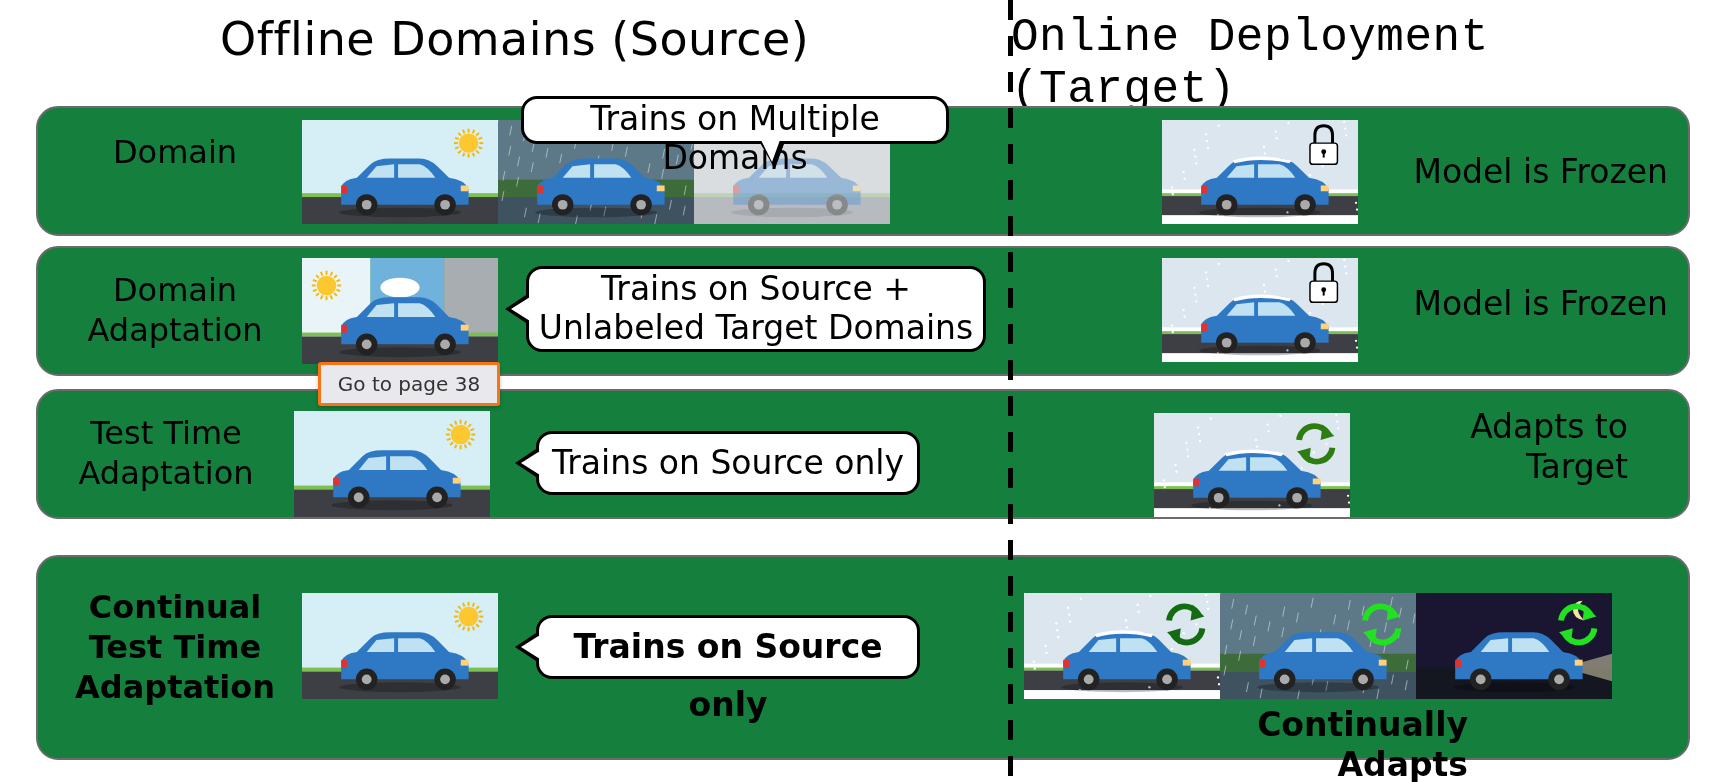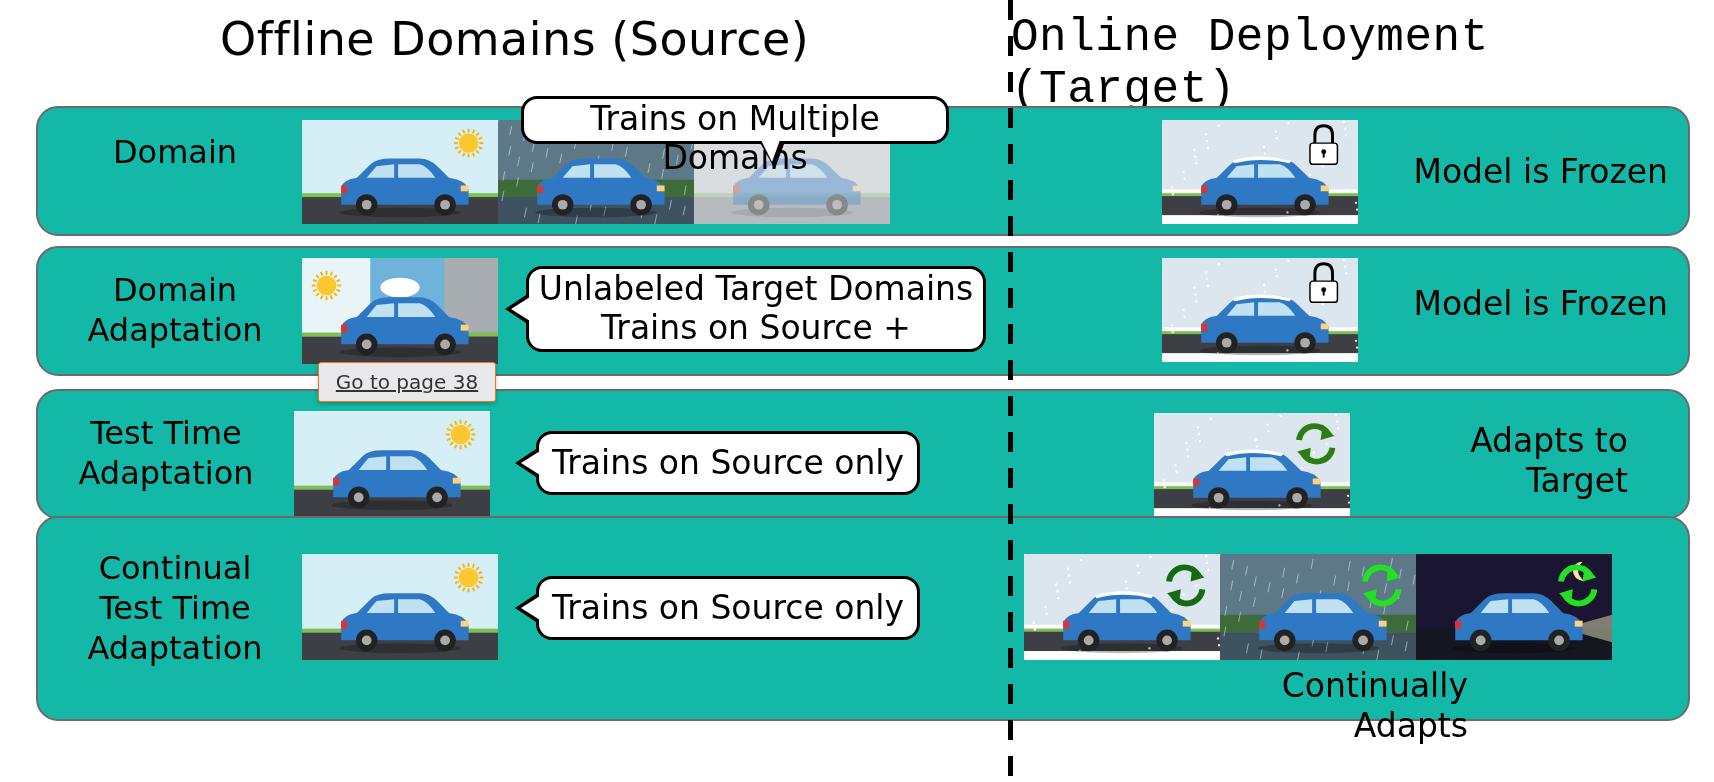--- a/index.html
+++ b/index.html
@@ -3,42 +3,42 @@
 <meta charset="utf-8">
 <style>
   html, body { margin:0; padding:0; background:#ffffff; }
   body { width:1714px; height:782px; position:relative; overflow:hidden;
          font-family:"DejaVu Sans", sans-serif; color:#000; }
   .header { position:absolute; top:12px; font-size:46px; letter-spacing:0.5px; }
   #hdr-left { left:220px; }
   #hdr-right { left:1011px;font-family:Liberation Mono, monospace; }
   .divider { position:absolute; left:1008px; top:0; width:5px; height:782px;
              background:repeating-linear-gradient(to bottom,#000 0 20px,transparent 20px 36px); z-index:3; }
-  .panel { position:absolute; left:36px; width:1654px; background:#14b8a6;
+  .panel { position:absolute; left:36px; width:1654px; background:#15803d;
            border:2.5px solid #6b6b6b; border-radius:22px; box-sizing:border-box; }
   #panel-dg  { top:106px; height:130px; }
   #panel-da  { top:246px; height:130px; }
   #panel-tta { top:389px; height:130px; }
-  #panel-ctta{ top:516px; height:205px; }
+  #panel-ctta{ top:555px; height:205px;font-weight:bold; }
   .row-label { position:absolute; text-align:center; font-size:32px; line-height:40px; }
   .scene { position:absolute; overflow:hidden; }
   .bubble { position:absolute; background:#fff; border:3.5px solid #000; border-radius:16px;
             font-size:33px; line-height:39px; text-align:center; box-sizing:border-box; z-index:2; }
   .tail-left::before { content:""; position:absolute; left:-24px; top:50%; margin-top:-16px;
         border-style:solid; border-width:16px 24px 16px 0; border-color:transparent #000 transparent transparent; }
   .tail-left::after { content:""; position:absolute; left:-18px; top:50%; margin-top:-12px;
         border-style:solid; border-width:12px 19px 12px 0; border-color:transparent #fff transparent transparent; }
   .tail-down::before { content:""; position:absolute; left:230px; bottom:-28px;
         border-style:solid; border-width:28px 0 0 26px; border-color:#000 transparent transparent transparent; transform:skewX(-20deg); }
   .tail-down::after { content:""; position:absolute; left:233px; bottom:-21px;
         border-style:solid; border-width:22px 0 0 19px; border-color:#fff transparent transparent transparent; transform:skewX(-20deg); }
   .right-text { position:absolute; font-size:33px; line-height:40px; text-align:right; }
   .tooltip { position:absolute; left:318px; top:362px; width:176px; height:38px; background:#e9e8ec;
-             border:1px solid #f97316; border-radius:3px; box-shadow:0 2px 4px rgba(0,0,0,0.25);
-             font-size:20px; line-height:38px; text-align:center; color:#333; z-index:5;text-decoration:underline; }
+             border:3px solid #f97316; border-radius:3px; box-shadow:0 2px 4px rgba(0,0,0,0.25);
+             font-size:20px; line-height:38px; text-align:center; color:#333; z-index:5; }
 </style>
 </head>
 <body>
 
 <div class="header" id="hdr-left">Offline Domains (Source)</div>
 <div class="header" id="hdr-right">Online Deployment (Target)</div>
 <div class="divider"></div>
 
 <div class="panel" id="panel-dg">
   <div class="row-label" style="left:12px;top:24px;width:250px;">
@@ -282,22 +282,22 @@
 
     <rect x="40" y="68" width="6" height="8" fill="#d33"></rect>
     <rect x="162" y="68" width="8" height="6" fill="#ffd27a"></rect>
     <circle cx="66" cy="88" r="11" fill="#222"></circle>
           <circle cx="66" cy="88" r="5" fill="#aaa"></circle>
     <circle cx="146" cy="88" r="11" fill="#222"></circle>
           <circle cx="146" cy="88" r="5" fill="#aaa"></circle>
   </g>
       </svg></div>
   <div class="bubble tail-left" style="left:488px;top:18px;width:460px;height:86px;">
+    <div>Trains on Source +</div>
     <div>Unlabeled Target Domains</div>
-    <div>Trains on Source +</div>
   </div>
   <div class="scene" style="left:1124px;top:10px;width:196px;height:104px;"><svg width="100%" height="100%" viewBox="0 0 200 108" preserveAspectRatio="none">
         <rect width="200" height="108" fill="#dce6ee"></rect>
         <rect y="72" width="200" height="6" fill="#fff"></rect>
         <rect y="76" width="200" height="3" fill="#7cc050"></rect>
         <rect y="79" width="200" height="20" fill="#3d3f44"></rect>
         <rect y="99" width="200" height="9" fill="#fff"></rect>
         <circle cx="0" cy="0" r="1.2" fill="#fff"></circle>
         <circle cx="47" cy="29" r="1.2" fill="#fff"></circle>
         <circle cx="94" cy="58" r="1.2" fill="#fff"></circle>
@@ -467,21 +467,21 @@
     <circle cx="146" cy="88" r="11" fill="#222"></circle>
           <circle cx="146" cy="88" r="5" fill="#aaa"></circle>
   </g>
         <g fill="none" stroke="#2e7d12" stroke-width="6">
     <path d="M148 28 A16 16 0 0 1 178 22"></path>
           <path d="M182 36 A16 16 0 0 1 152 42"></path>
     <polygon points="172,12 184,24 170,28" fill="#2e7d12" stroke="none"></polygon>
     <polygon points="158,52 146,40 160,36" fill="#2e7d12" stroke="none"></polygon>
         </g>
       </svg></div>
-  <div class="right-text" style="left:1360px;top:30px;width:230px;">
+  <div class="right-text" style="left:1360px;top:16px;width:230px;">
     <div>Adapts to</div>
     <div>Target</div>
   </div>
 </div>
 
 <div class="panel" id="panel-ctta">
   <div class="row-label" style="left:12px;top:30px;width:250px;">
     <div>Continual</div>
     <div>Test Time</div>
     <div>Adaptation</div>

